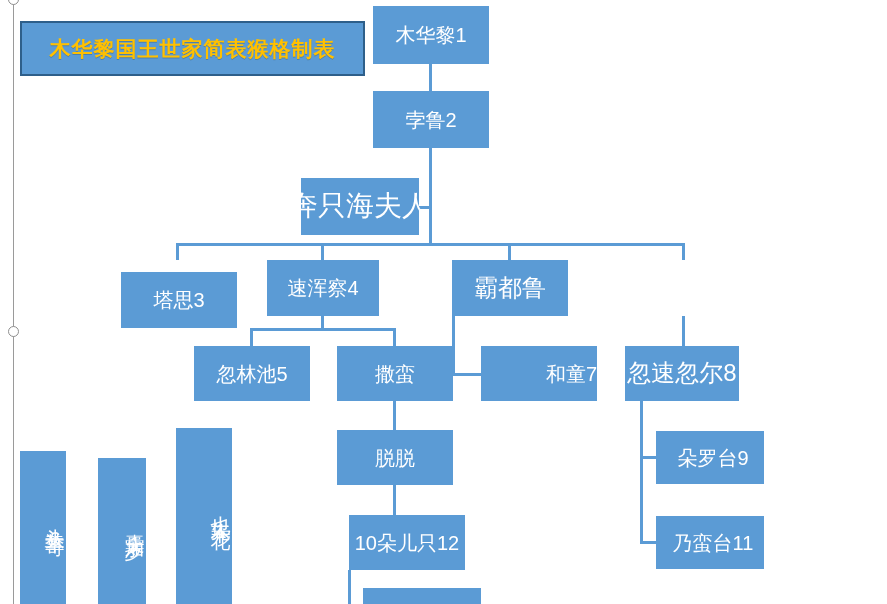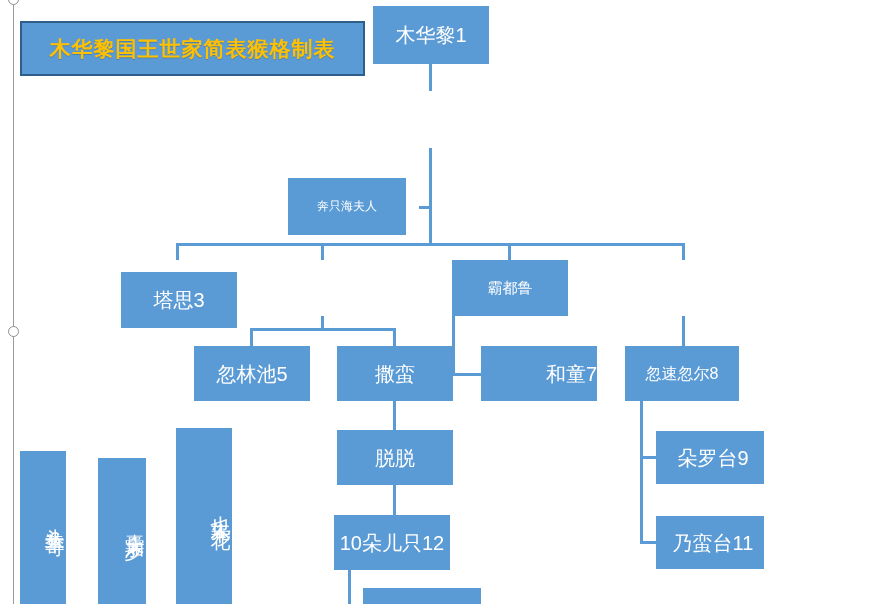--- a/index.html
+++ b/index.html
@@ -124,64 +124,70 @@
   <div class="conn" style="left:640px; top:541px; width:16px; height:3px;"></div>
 
   <div class="title-box" style="left:20px; top:21px; width:345px; height:55px; font-size:21px;">
     <span>木华黎国王世家简表猴格制表</span>
   </div>
 
   <div class="node" style="left:373px; top:6px; width:116px; height:58px; font-size:20px;">
     <span>木华黎1</span>
   </div>
 
-
-  <div class="node" style="left:288px; top:178px; width:118px; height:57px; font-size:12px;">
+  <div class="node" style="left:373px; top:91px; width:116px; height:57px; font-size:20px;">
+    <span>孛鲁2</span>
+  </div>
+
+  <div class="node" style="left:301px; top:178px; width:118px; height:57px; font-size:28px;">
     <span>奔只海夫人</span>
   </div>
 
   <div class="node" style="left:121px; top:272px; width:116px; height:56px; font-size:20px;">
     <span>塔思3</span>
   </div>
 
-
-  <div class="node" style="left:452px; top:260px; width:116px; height:56px; font-size:15px;">
+  <div class="node" style="left:267px; top:260px; width:112px; height:56px; font-size:20px;">
+    <span>速浑察4</span>
+  </div>
+
+  <div class="node" style="left:452px; top:260px; width:116px; height:56px; font-size:24px;">
     <span>霸都鲁</span>
   </div>
 
 
   <div class="node" style="left:194px; top:346px; width:116px; height:55px; font-size:20px;">
     <span>忽林池5</span>
   </div>
 
   <div class="node" style="left:337px; top:346px; width:116px; height:55px; font-size:20px;">
     <span>撒蛮</span>
   </div>
 
   <div class="node" style="left:481px; top:346px; width:116px; height:55px; font-size:20px;justify-content:flex-end;">
     <span>和童7</span>
   </div>
 
-  <div class="node" style="left:625px; top:346px; width:114px; height:55px; font-size:16px;">
+  <div class="node" style="left:625px; top:346px; width:114px; height:55px; font-size:24px;">
     <span>忽速忽尔8</span>
   </div>
 
   <div class="node" style="left:337px; top:430px; width:116px; height:55px; font-size:20px;">
     <span>脱脱</span>
   </div>
 
   <div class="node" style="left:656px; top:431px; width:114px; height:53px; font-size:20px;">
     <span>朵罗台9</span>
   </div>
 
   <div class="node" style="left:656px; top:516px; width:114px; height:53px; font-size:20px;">
     <span>乃蛮台11</span>
   </div>
 
-  <div class="node" style="left:334px; top:515px; width:116px; height:55px; font-size:20px;">
+  <div class="node" style="left:349px; top:515px; width:116px; height:55px; font-size:20px;">
     <span>10朵儿只12</span>
   </div>
 
   <div class="node" style="left:363px; top:588px; width:118px; height:55px; font-size:20px;"></div>
 
   <div class="node v" style="left:20px; top:451px; width:46px; height:160px; font-size:20px;">
     <span>头辇哥6</span>
   </div>
 
   <div class="node v" style="left:98px; top:458px; width:48px; height:155px; font-size:20px;">

